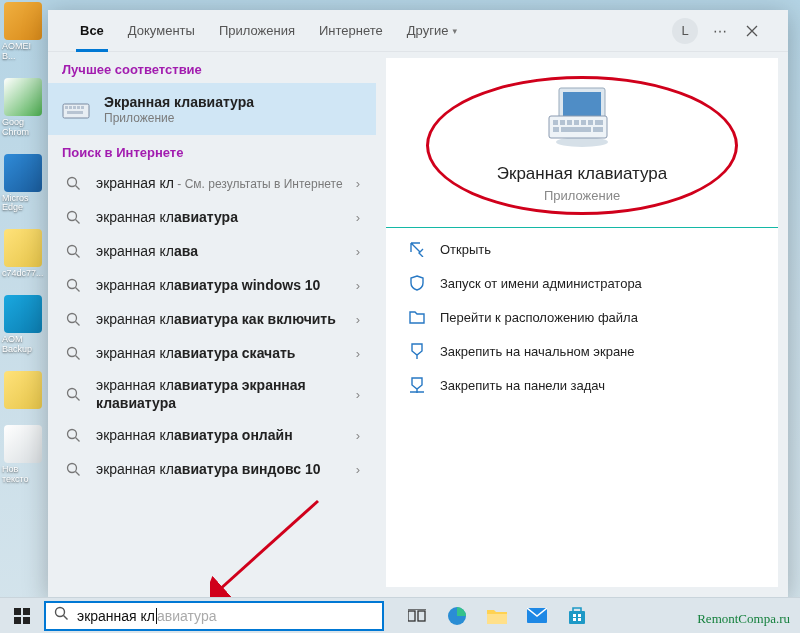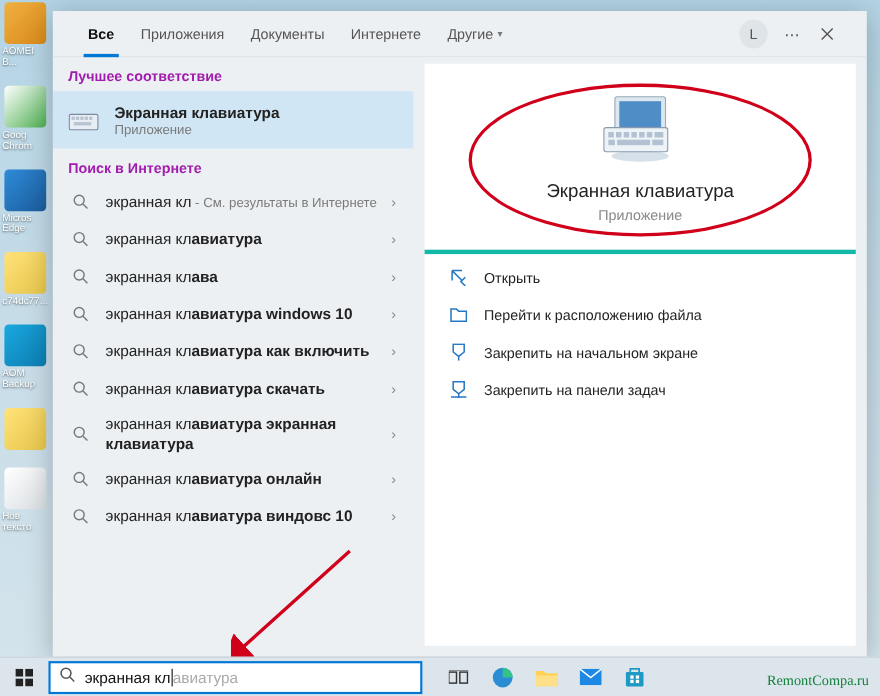--- a/index.html
+++ b/index.html
@@ -42,21 +42,21 @@
 .result .rarr { color: #888; font-size: 13px; padding: 0 2px; }
 
 
 .card { background: #fff; height: 100%; }
 .card-top { text-align: center; padding: 28px 20px 24px; position: relative; }
 .card-top .bigico { width: 74px; height: 64px; margin: 0 auto 14px; }
 .card-top .title { font-size: 17px; color: #222; margin-bottom: 4px; }
 .card-top .sub { font-size: 13px; color: #888; }
 .ellipse { position: absolute; left: 40px; right: 40px; top: 18px; bottom: 12px; border: 3px solid #d0001b; border-radius: 50%; pointer-events: none; }
 
-.actions { border-top: 4px solid #14b8a6; padding: 4px 0; }
+.actions { border-top: 1px solid #14b8a6; padding: 4px 0; }
 .action { display: flex; align-items: center; padding: 8px 22px; cursor: pointer; }
 .action .aicon { width: 18px; height: 18px; margin-right: 14px; color: #2778c4; display: flex; align-items: center; justify-content: center; }
 .action .aicon svg { width: 16px; height: 16px; stroke: #2778c4; fill: none; stroke-width: 1.4; }
 .action .alabel { font-size: 13px; color: #222; }
 
 
 .taskbar { position: absolute; left: 0; right: 0; bottom: 0; height: 36px; background: #dce5eb; border-top: 1px solid #c9d4db; display: flex; align-items: center; }
 .start-btn { width: 44px; height: 36px; display: flex; align-items: center; justify-content: center; cursor: pointer; }
 .searchbox { width: 340px; height: 30px; background: #fff; border: 2px solid #0078d4; display: flex; align-items: center; padding: 0 8px; position: relative; }
 .searchbox .sicon { color: #666; margin-right: 8px; }
@@ -105,22 +105,22 @@
     <div class="desktop-icon">
       <div class="ico" style="background:linear-gradient(135deg,#ffffff,#d8dde0);"></div>
       <div class="lbl">Нов<br>тексто</div>
     </div>
   </div>
 
 <div class="search-panel">
   <div class="tabs">
 
     <div class="tab active">Все</div>
+      <div class="tab">Документы</div>
       <div class="tab">Приложения</div>
-      <div class="tab">Документы</div>
       <div class="tab">Интернете</div>
       <div class="tab">Другие<span class="chev">▾</span></div>
       <div class="tabs-spacer"></div>
     <div class="user-badge">L</div>
     <div class="hdr-btn">⋯</div>
     <div class="hdr-btn">
       <svg width="12" height="12" viewBox="0 0 12 12">
           <path d="M1 1 L11 11 M11 1 L1 11" stroke="#555" stroke-width="1.3"></path>
         </svg>
     </div>
@@ -293,20 +293,28 @@
               <div class="aicon">
                 <svg viewBox="0 0 16 16">
                   <path d="M2 2 h9 M2 2 v9 M2 2 l9 9 M14 8 l-4 4 l4 4"></path>
                 </svg>
               </div>
               <div class="alabel">Открыть</div>
             </div>
             <div class="action">
               <div class="aicon">
                 <svg viewBox="0 0 16 16">
+                  <path d="M8 1 l6 2 v5 c0 4 -3 6 -6 7 c-3 -1 -6 -3 -6 -7 v-5 z"></path>
+                </svg>
+              </div>
+              <div class="alabel">Запуск от имени администратора</div>
+            </div>
+            <div class="action">
+              <div class="aicon">
+                <svg viewBox="0 0 16 16">
                   <path d="M1 3 h5 l2 2 h7 v9 h-14 z"></path>
                 </svg>
               </div>
               <div class="alabel">Перейти к расположению файла</div>
             </div>
             <div class="action">
               <div class="aicon">
                 <svg viewBox="0 0 16 16">
                   <path d="M3 1 h10 v7 l-5 4 l-5 -4 z M8 12 v4"></path>
                 </svg>

